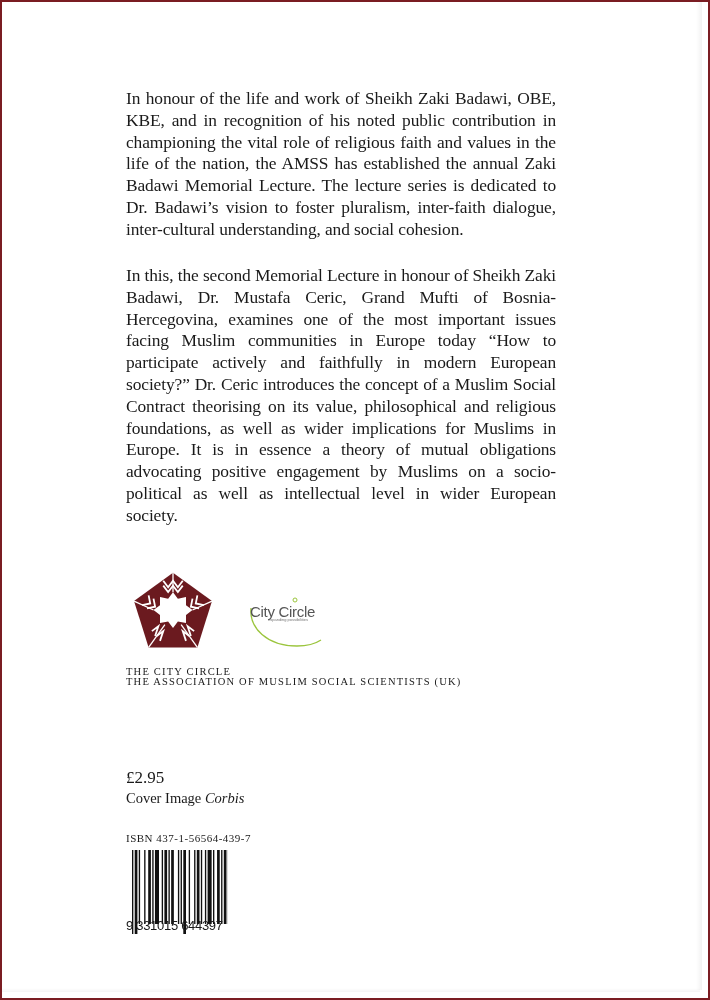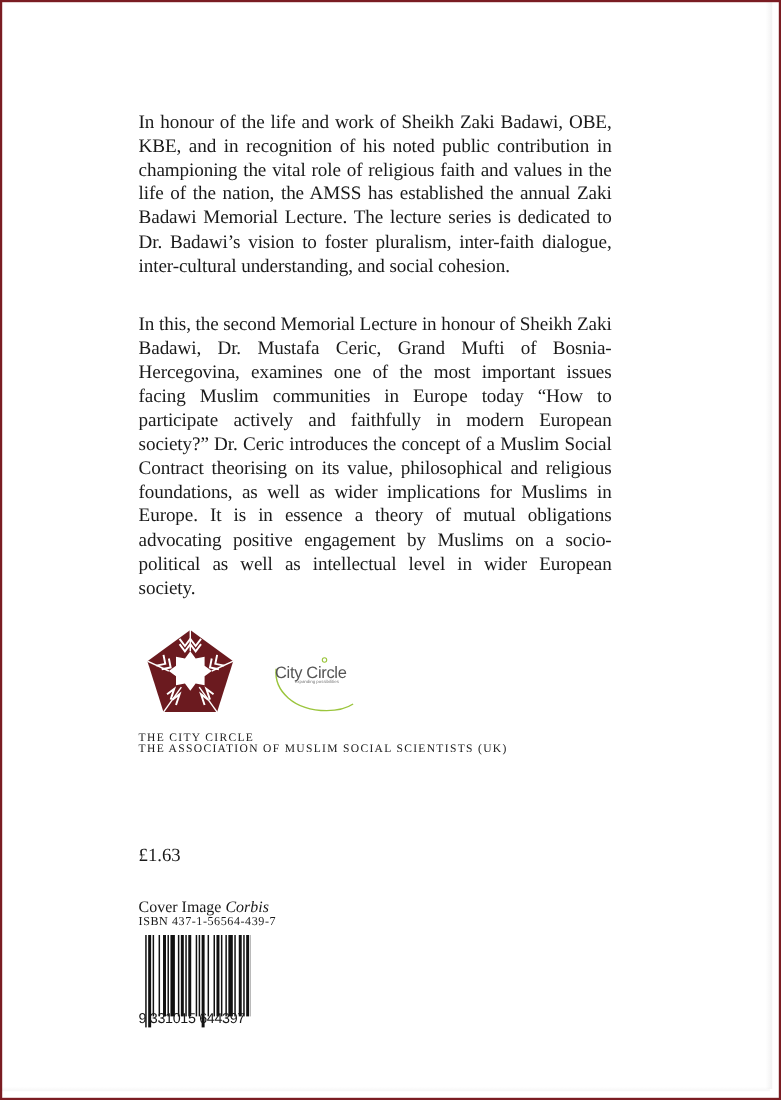--- a/index.html
+++ b/index.html
@@ -19,22 +19,22 @@
     }
     .bottom-shadow {
       position: absolute; left: 0; bottom: 8px; width: 700px; height: 4px;
       background: linear-gradient(to bottom, rgba(0,0,0,0), rgba(0,0,0,0.04));
     }
     .para {
       position: absolute; left: 126px; width: 430px;
       font-size: 17.4px; line-height: 21.8px; text-align: justify;
       margin: 0; letter-spacing: -0.1px;
     }
-    #p1 { top: 100px; }
-    #p2 { top: 284px; }
+    #p1 { top: 88px; }
+    #p2 { top: 265px; }
     #amss-logo { position: absolute; left: 132px; top: 571px; width: 82px; height: 78px; }
     #city-logo { position: absolute; left: 245px; top: 594px; width: 90px; height: 56px; }
     .city-name {
       position: absolute; left: 250px; top: 603px;
       font-family: "Liberation Sans", "DejaVu Sans", sans-serif;
       font-size: 15px; color: #555; letter-spacing: -0.3px;
     }
     .city-tag {
       position: absolute; left: 268px; top: 617px;
       font-family: "Liberation Sans", "DejaVu Sans", sans-serif;
@@ -43,21 +43,21 @@
 
     .publisher {
       position: absolute; left: 126px;
       font-size: 10.5px; letter-spacing: 1.2px; text-transform: uppercase;
       font-variant: small-caps; color: #1a1a1a; font-weight: normal;
     }
     #pub1 { top: 676px; }
     #pub2 { top: 666px; }
 
     .price { position: absolute; left: 126px; top: 768px; font-size: 17px; }
-    .cover-credit { position: absolute; left: 126px; top: 790px; font-size: 14.5px; margin-top: 27px; }
+    .cover-credit { position: absolute; left: 126px; top: 790px; font-size: 14.5px; }
     .cover-credit i { font-style: italic; }
 
     .isbn {
       position: absolute; left: 126px; top: 832px; font-size: 11px; letter-spacing: 0.5px;
     }
     #barcode { position: absolute; left: 128px; top: 848px; width: 100px; height: 90px; }
     .barcode-digits {
       position: absolute; left: 126px; top: 918px; font-family: "Liberation Sans", "DejaVu Sans", sans-serif;
       font-size: 13px; letter-spacing: -0.3px; background: transparent;
     }
@@ -98,21 +98,21 @@
 <svg id="city-logo" viewBox="0 0 90 56">
   <path d="M6,14 C4,34 22,52 52,52 C62,52 70,50 76,46" stroke="#9bc53d" stroke-width="1.3" fill="none"></path>
   <circle cx="50" cy="6" r="2" fill="none" stroke="#9bc53d" stroke-width="1"></circle>
 </svg>
 <div class="city-name">City Circle</div>
 <div class="city-tag">expanding possibilities</div>
 
 <div class="publisher" id="pub1">The Association of Muslim Social Scientists (UK)</div>
 <div class="publisher" id="pub2">The City Circle</div>
 
-<div class="price">£1.63</div>
+<div class="price">£2.95</div>
 <div class="cover-credit">
   <span>Cover Image</span>
   <i>Corbis</i>
 </div>
 
 <div class="isbn">ISBN 437-1-56564-439-7</div>
 <svg id="barcode" viewBox="0 0 100 90">
     <rect x="4" y="2" width="1.35" height="84" fill="#111"></rect>
     <rect x="6.699999999999999" y="2" width="2.7" height="84" fill="#111"></rect>
     <rect x="10.749999999999998" y="2" width="1.35" height="74" fill="#111"></rect>

